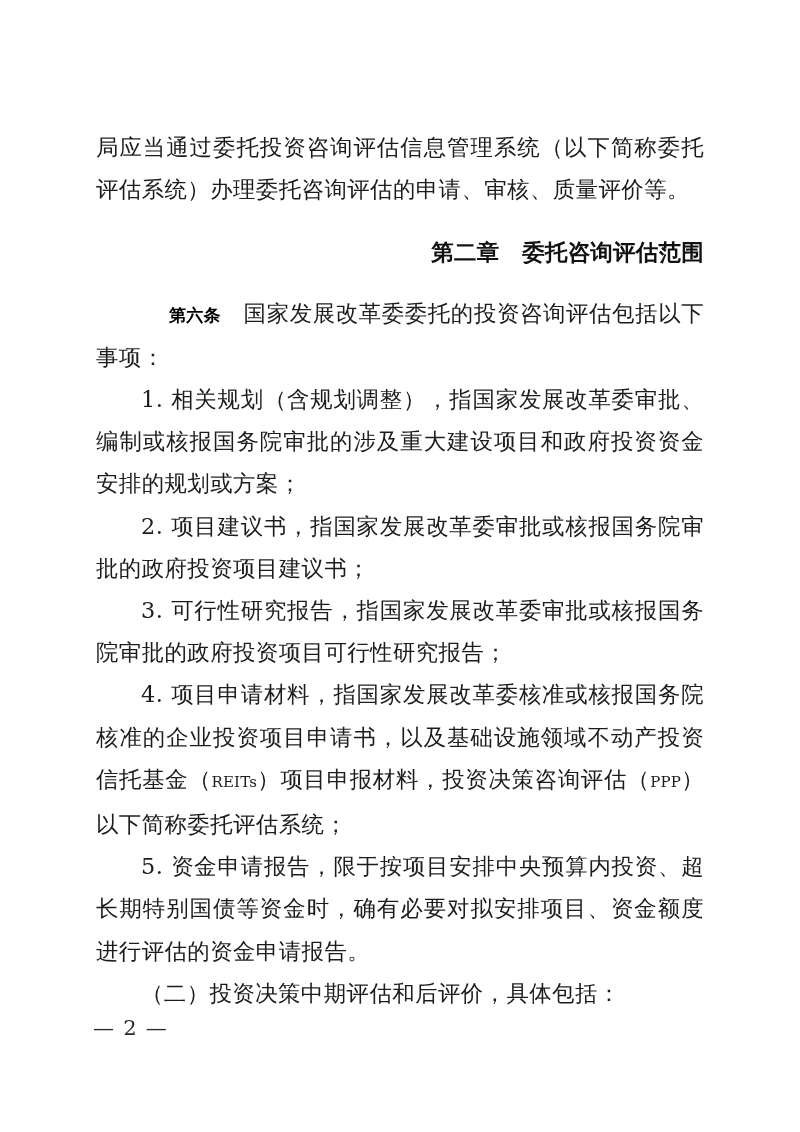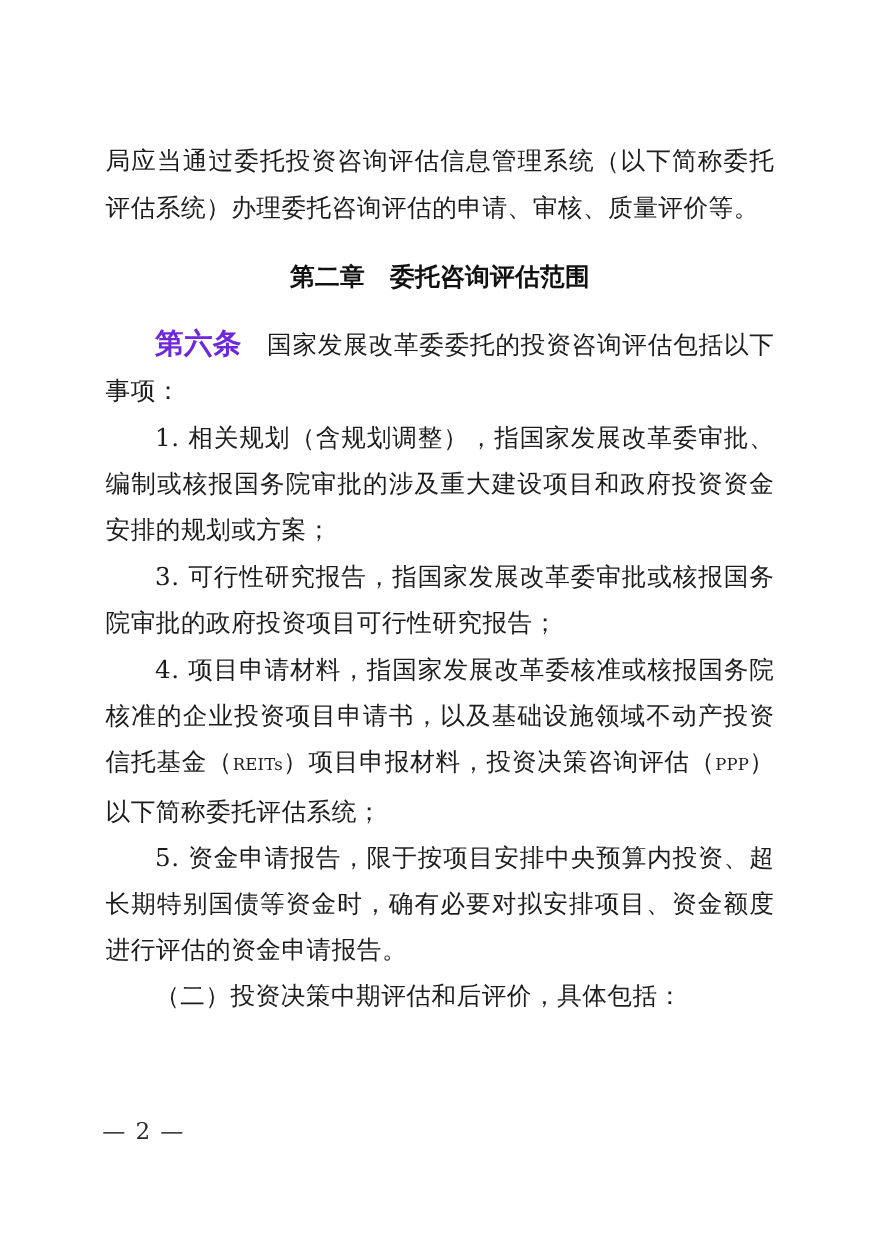--- a/index.html
+++ b/index.html
@@ -53,36 +53,37 @@
   .para.noindent {
     text-indent: 0;
   }
 
   
   .chapter-heading {
     font-family: "DejaVu Sans", "Liberation Sans", sans-serif;
     font-size: 22.5px;
     font-weight: bold;
     line-height: 42.2px;
-    text-align: center;
+    text-align: right;
     color: #111111;
     letter-spacing: 0.01em;
     margin: 0;
   }
 
   .heading-gap-top { height: 21px; }
   .heading-gap-bottom { height: 18px; }
 
   
   .article-label {
     font-family: "DejaVu Sans", "Liberation Sans", sans-serif;
     font-weight: bold;
-    font-size: 26px;
-    color: #6d28d9;
+    font-size: 17px;
+    color: #000000;
     letter-spacing: 0;
+    margin-left: 28px;
   }
 
   .latin {
     font-family: "DejaVu Serif", "Liberation Serif", serif;
     font-size: 15px;
     letter-spacing: 0.01em;
   }
 
   
   #page-footer {
@@ -109,20 +110,21 @@
 
     <p class="chapter-heading">第二章　委托咨询评估范围</p>
 
     <div class="heading-gap-bottom"></div>
 
     <p class="para indent"><span class="article-label">第六条</span><span>　国家发展改革委委托的投资咨询评估包括以下事项：</span></p>
 
 
     <p class="para indent">1. 相关规划（含规划调整），指国家发展改革委审批、编制或核报国务院审批的涉及重大建设项目和政府投资资金安排的规划或方案；</p>
 
+    <p class="para indent">2. 项目建议书，指国家发展改革委审批或核报国务院审批的政府投资项目建议书；</p>
 
     <p class="para indent">3. 可行性研究报告，指国家发展改革委审批或核报国务院审批的政府投资项目可行性研究报告；</p>
 
     <p class="para indent"><span>4. 项目申请材料，指国家发展改革委核准或核报国务院核准的企业投资项目申请书，以及基础设施领域不动产投资信托基金（</span><span class="latin">REITs</span><span>）项目申报材料，投资决策咨询评估（</span><span class="latin">PPP</span><span>）以下简称委托评估系统；</span></p>
 
     <p class="para indent">5. 资金申请报告，限于按项目安排中央预算内投资、超长期特别国债等资金时，确有必要对拟安排项目、资金额度进行评估的资金申请报告。</p>
 
     <p class="para indent">（二）投资决策中期评估和后评价，具体包括：</p>
 
 

